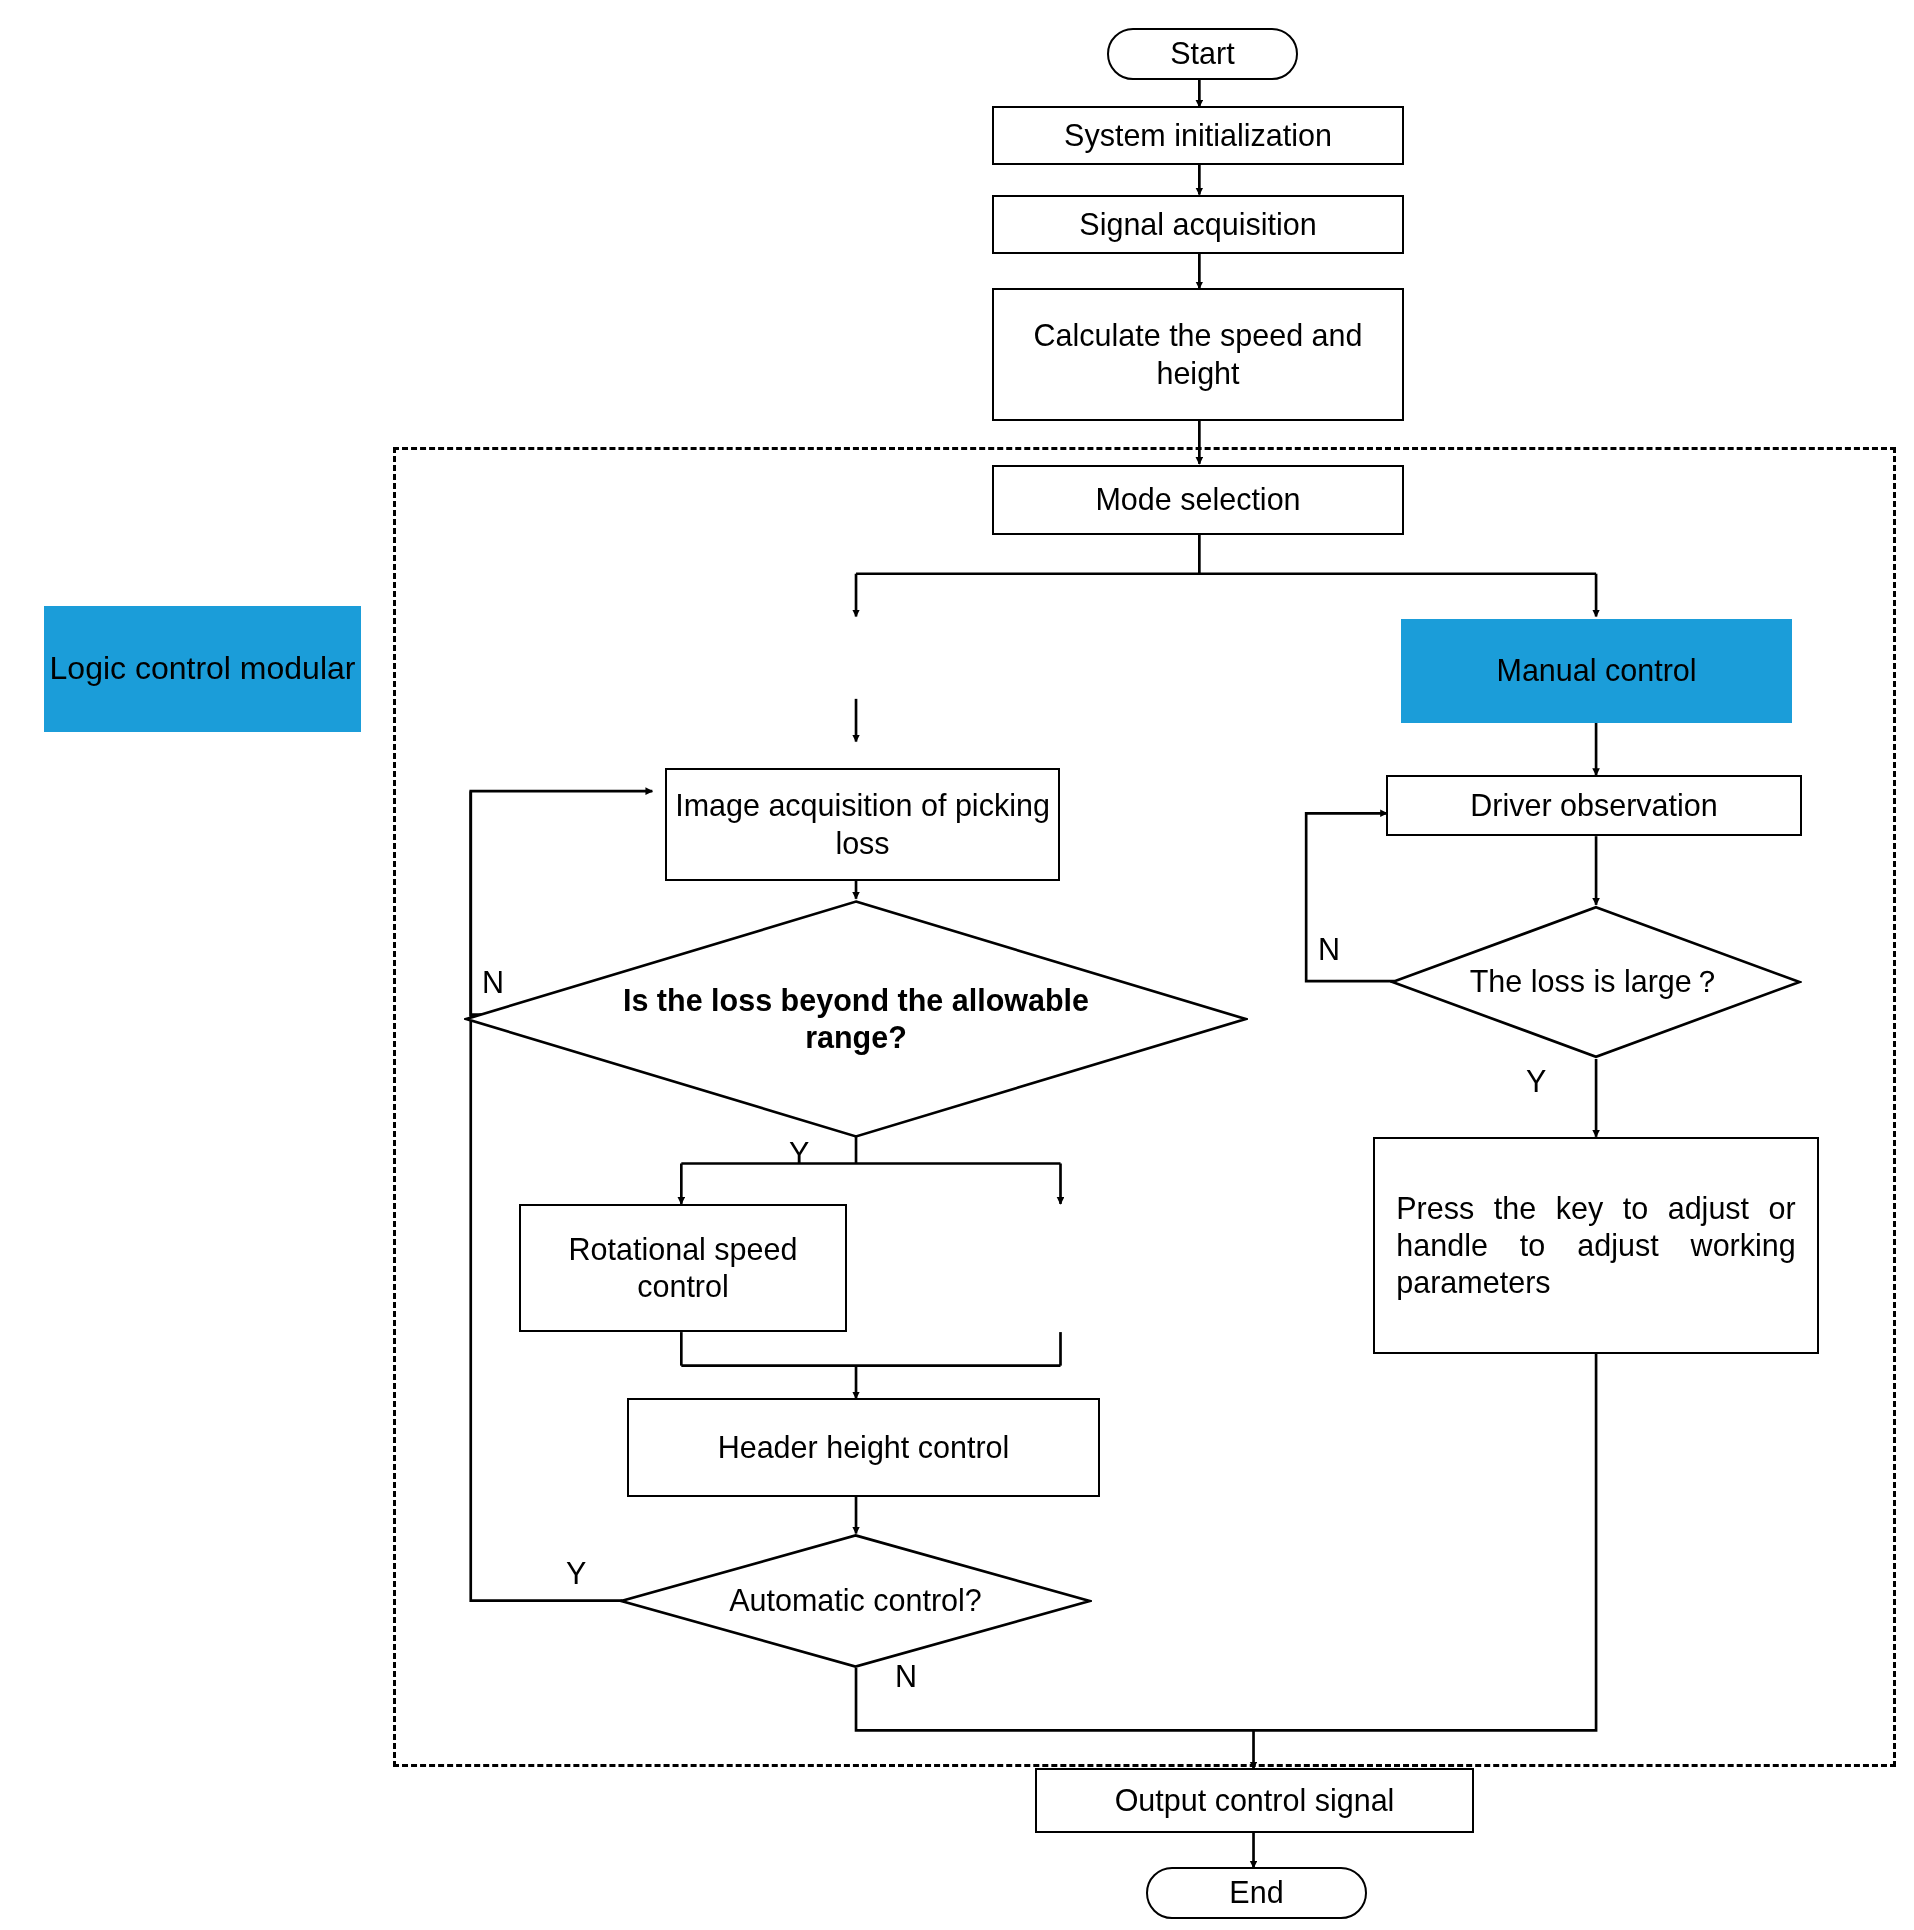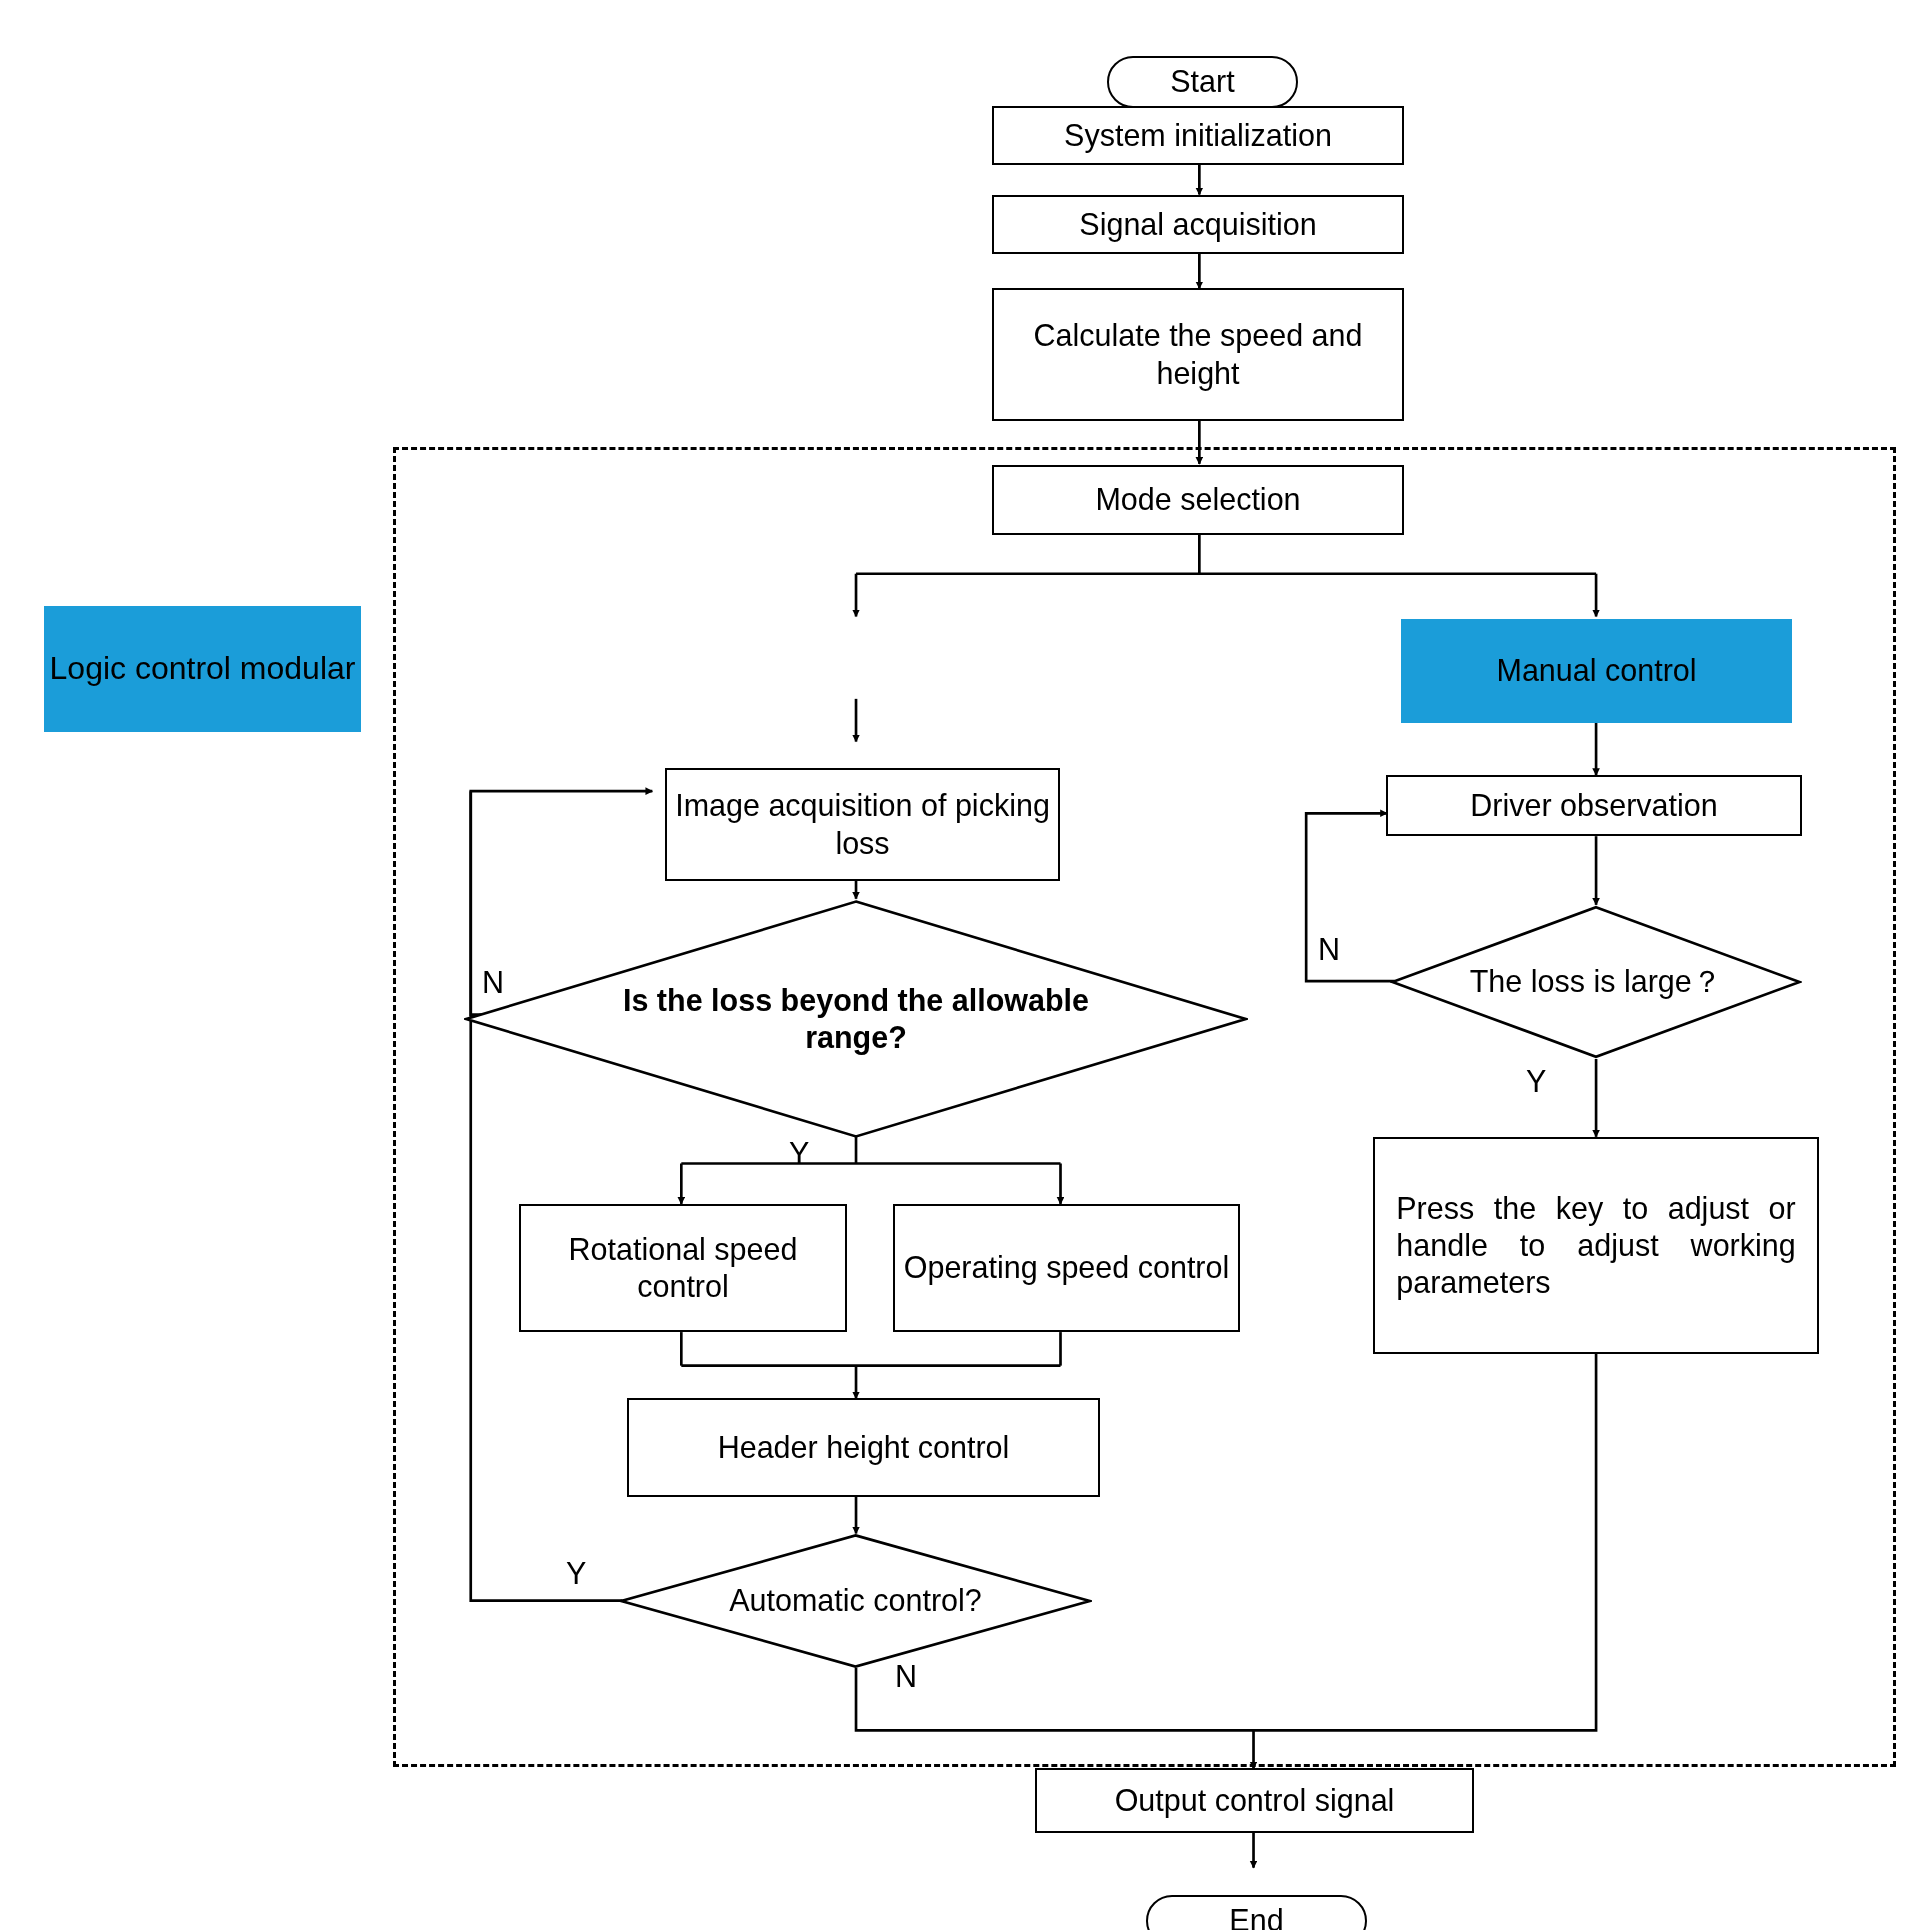--- a/index.html
+++ b/index.html
@@ -38,21 +38,20 @@
   }
   .box {
     border: 2.3px solid #000000;
     background: #ffffff;
     padding: 3.1px 7.6px;
   }
   .terminator {
     border: 2.3px solid #000000;
     background: #ffffff;
     border-radius: 46px;
-    margin-top: 28px;
   }
   .blue {
     background: #1b9dd9;
     border: none;
     color: #000000;
   }
   .legend {
     background: #1b9dd9;
     border: none;
     color: #000000;
@@ -201,23 +200,20 @@
     </svg>
     <div class="diamond-label">
       <span style="max-width:488px;font-weight:bold;">Is the loss beyond the allowable range?</span>
     </div>
   </div>
 
   <div class="node box" style="left:519px; top:1204px; width:328px; height:128px;">
     <span>Rotational speed control</span>
   </div>
 
-  <div class="node box" style="left:893px; top:1204px; width:347px; height:128px;">
-    <span>Operating speed control</span>
-  </div>
 
   <div class="node box" style="left:627px; top:1398px; width:473px; height:99px;">
     <span>Header height control</span>
   </div>
 
   <div class="diamond-wrap" style="left:619px; top:1533px; width:473px; height:136px;">
     <svg width="473" height="136" viewBox="0 0 620 178">
       <polygon points="310,3 617,89 310,175 3,89" fill="#ffffff" stroke="#000000" stroke-width="3.5"></polygon>
     </svg>
     <div class="diamond-label">

